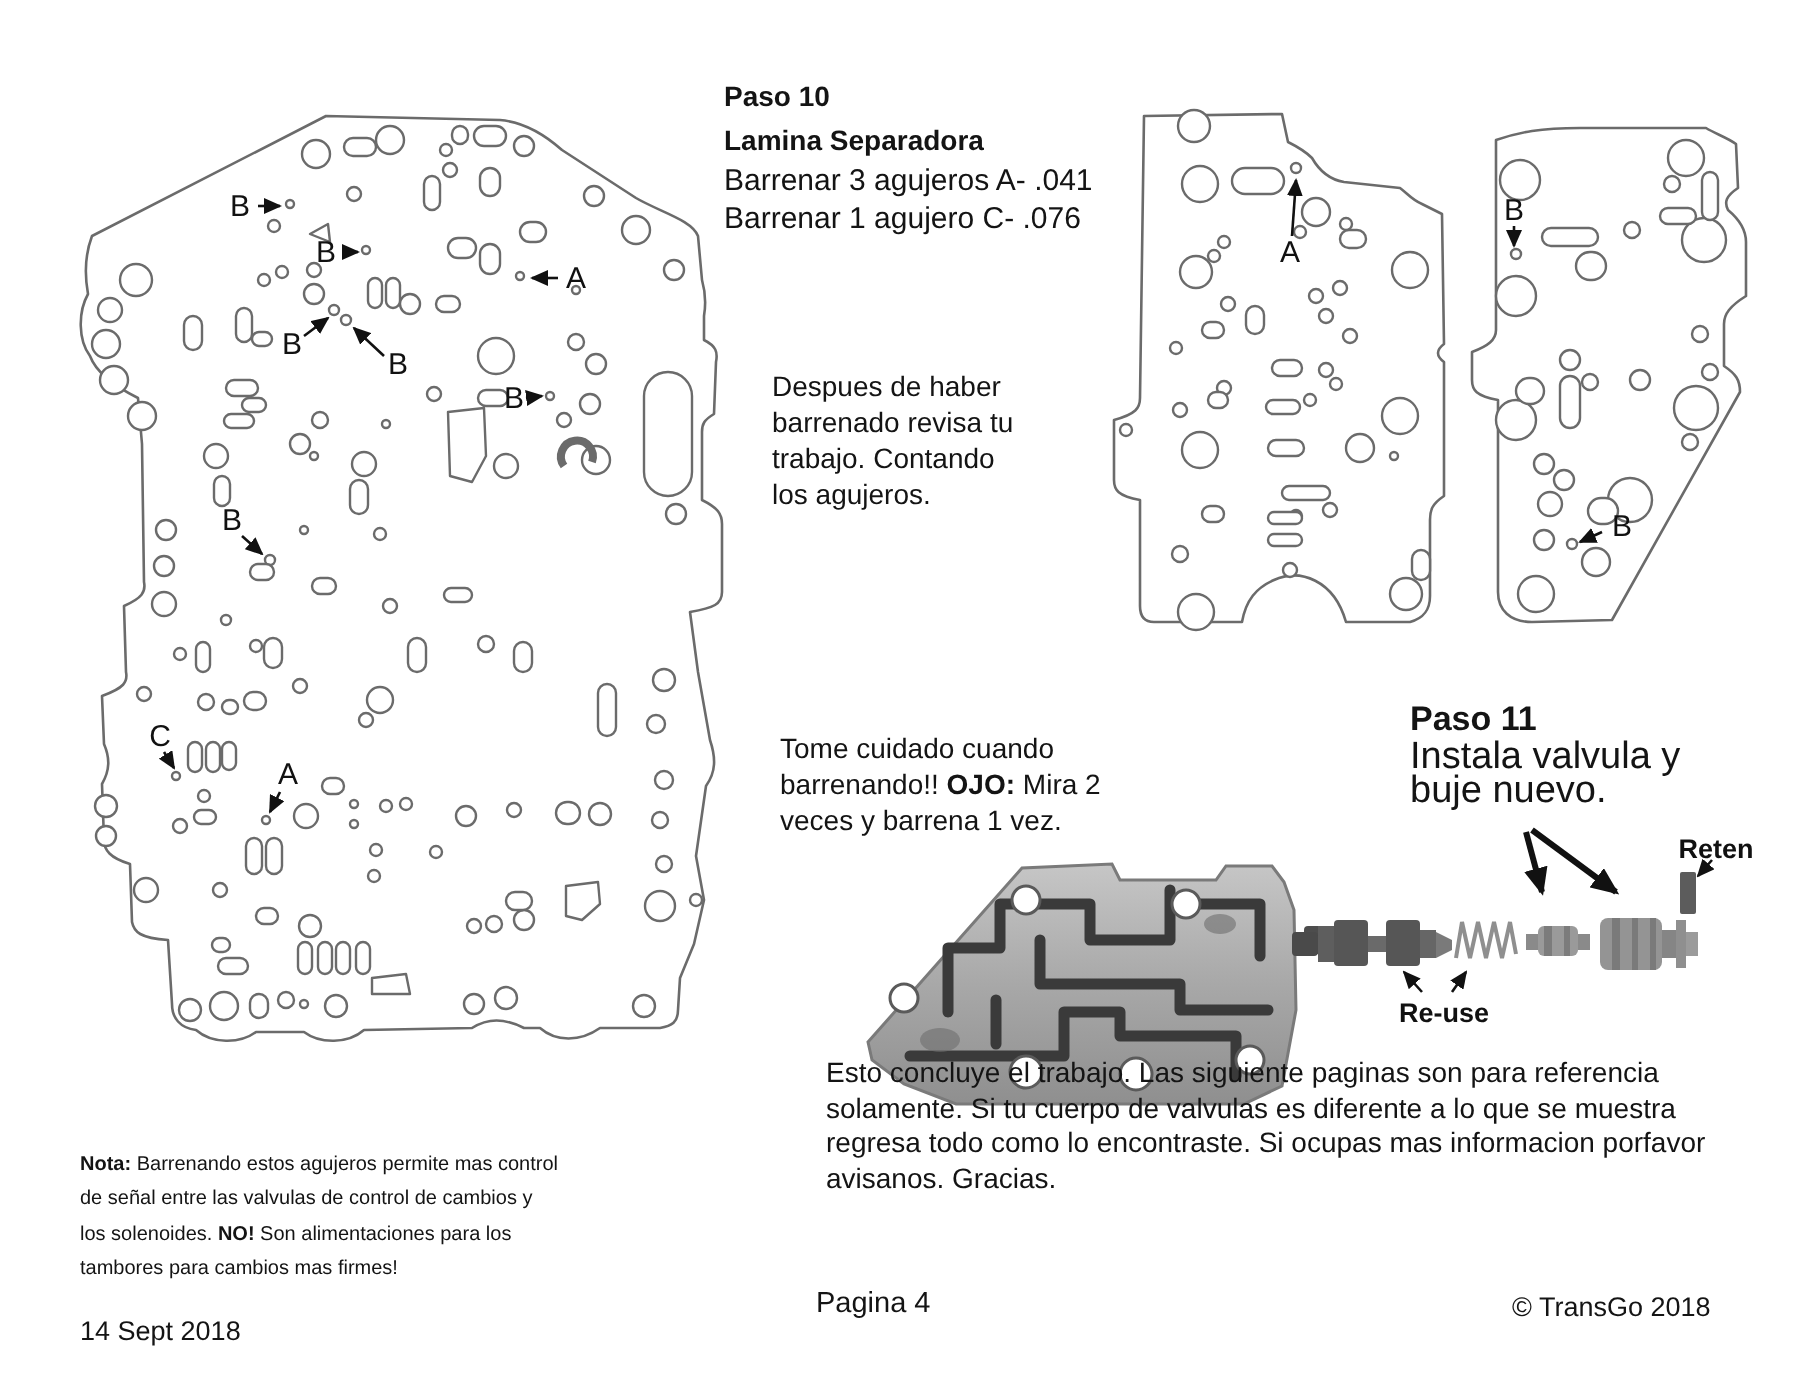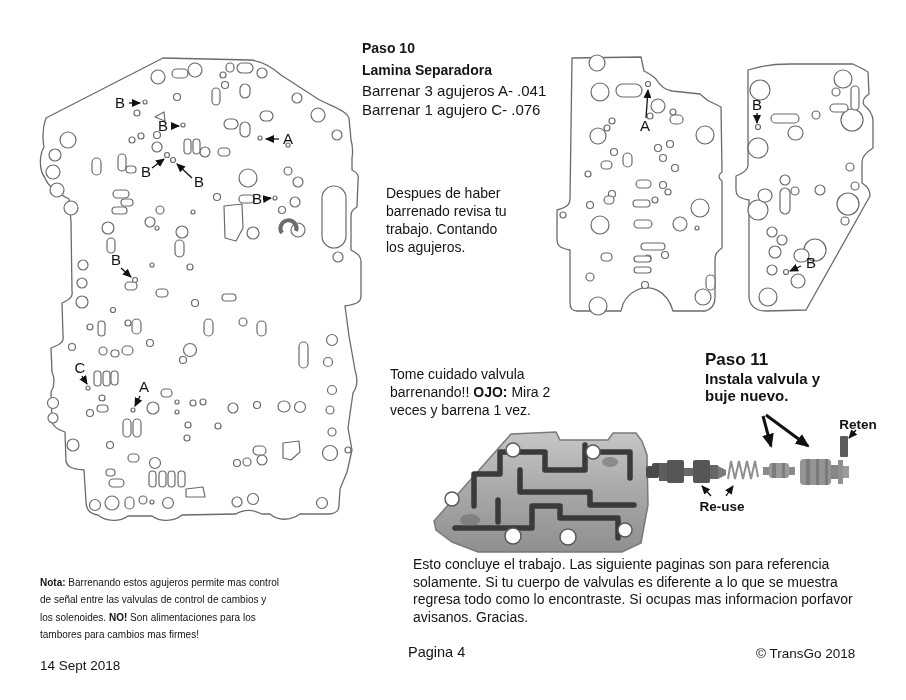--- a/index.html
+++ b/index.html
@@ -9,23 +9,23 @@
   .pre{white-space:pre-line;}
   .b{font-weight:bold;}
   
   #paso10{left:362px;top:37px;}
   #paso10 .t{font-size:14px;font-weight:bold;line-height:22px;}
   #paso10 .spec{font-size:15px;line-height:19px;}
   #checknote{left:386px;top:184px;font-size:14px;line-height:18px;}
   #caution{left:390px;top:347px;font-size:14px;line-height:18px;}
   #paso11{left:705px;top:349px;}
   #paso11 .t{font-size:17px;font-weight:bold;line-height:21px;}
-  #paso11 .body{font-size:15px;line-height:17px;font-weight:bold;}
+  #paso11 .body{font-size:19px;line-height:17px;}
   #nota{left:40px;top:556px;font-size:10px;line-height:17.5px;}
-  #conclusion{left:413px;top:556px;font-size:14px;line-height:17.5px;}
+  #conclusion{left:413px;top:528px;font-size:14px;line-height:17.5px;}
   #footer-date{left:40px;top:646px;font-size:13.5px;margin-top:12px;}
   #page-num{left:408px;top:644px;font-size:14.5px;}
   #copyright{left:756px;top:646px;font-size:13.5px;}
   
   svg{position:absolute;left:0;top:0;}
   .plate-outline{fill:#ffffff;stroke:#6b6b6b;stroke-width:1.3;stroke-linejoin:round;}
   .holes circle,.holes rect{fill:#ffffff;stroke:#6b6b6b;stroke-width:1.2;}
   .hole-blob{fill:#ffffff;stroke:#6b6b6b;stroke-width:1.2;stroke-linejoin:round;}
   .lbl{font-family:"Liberation Sans",sans-serif;font-size:15px;fill:#111;}
   .lbl-b{font-family:"Liberation Sans",sans-serif;font-size:13.5px;font-weight:bold;fill:#111;}
@@ -398,21 +398,21 @@
     <div class="spec">Barrenar 3 agujeros A- .041</div>
     <div class="spec">Barrenar 1 agujero C- .076</div>
   </div>
 
   <div class="abs pre" id="checknote">Despues de haber
 barrenado revisa tu
 trabajo. Contando
 los agujeros.</div>
 
   <div class="abs pre" id="caution">
-    <span>Tome cuidado valvula
+    <span>Tome cuidado cuando
 barrenando!! </span><span class="b">OJO:</span><span> Mira 2
 veces y barrena 1 vez.</span>
   </div>
 
   <div class="abs" id="paso11">
     <div class="t">Paso 11</div>
     <div class="body pre">Instala valvula y
 buje nuevo.</div>
   </div>
 

